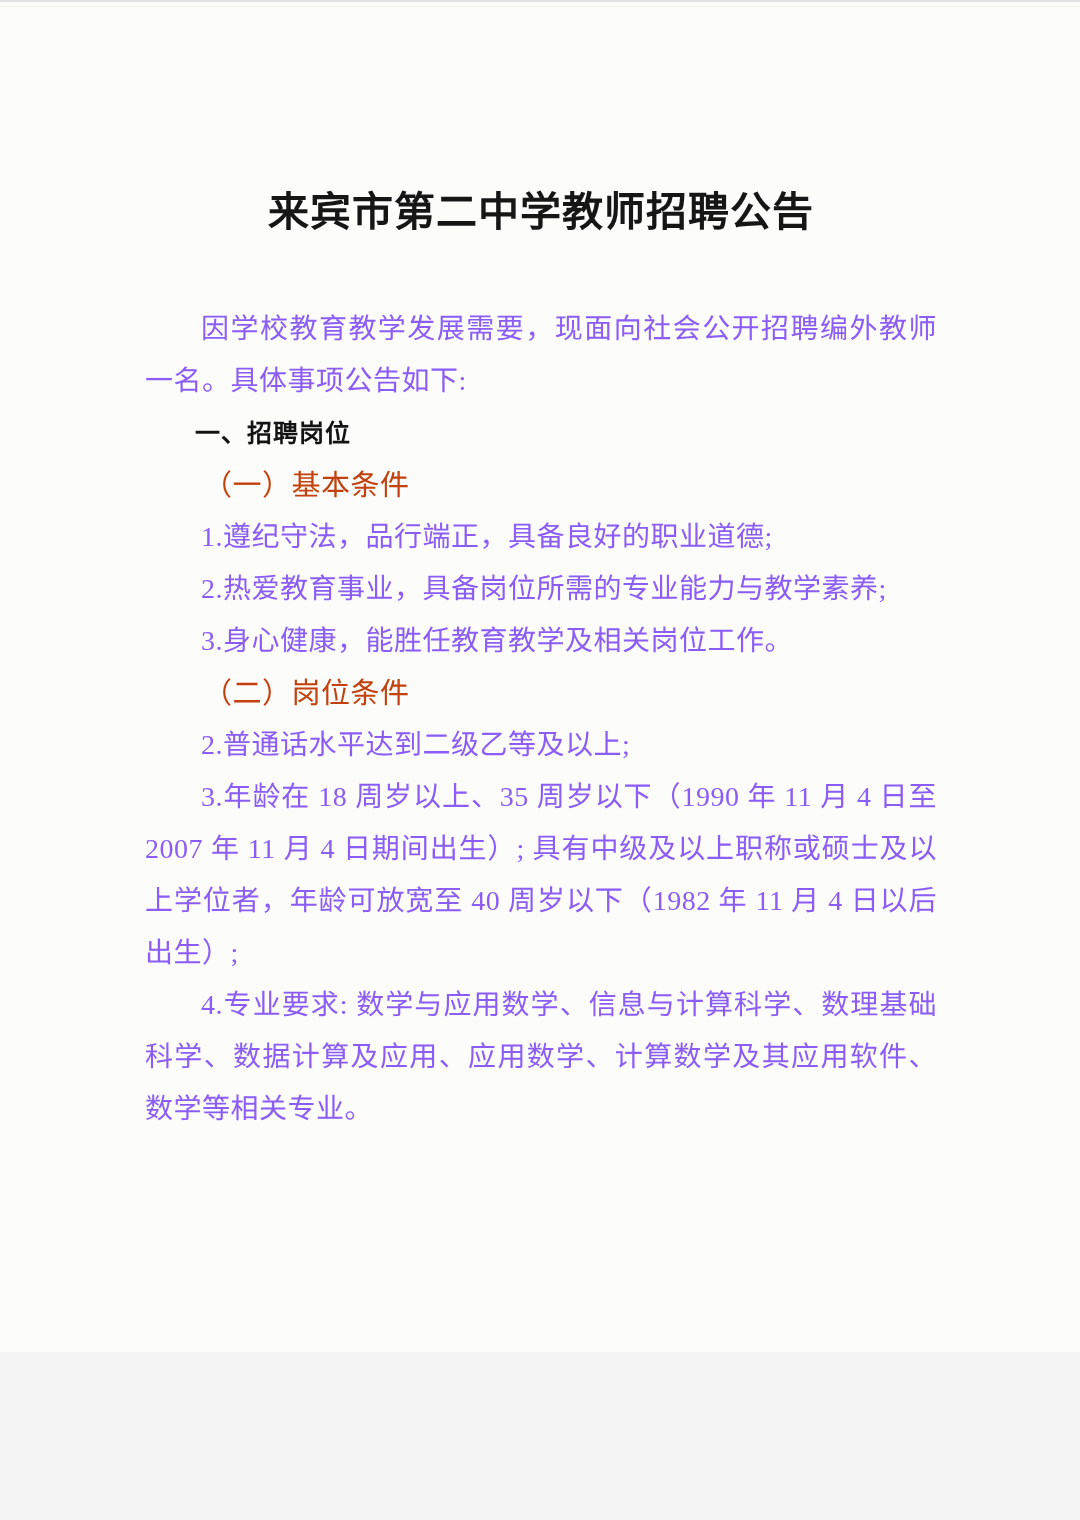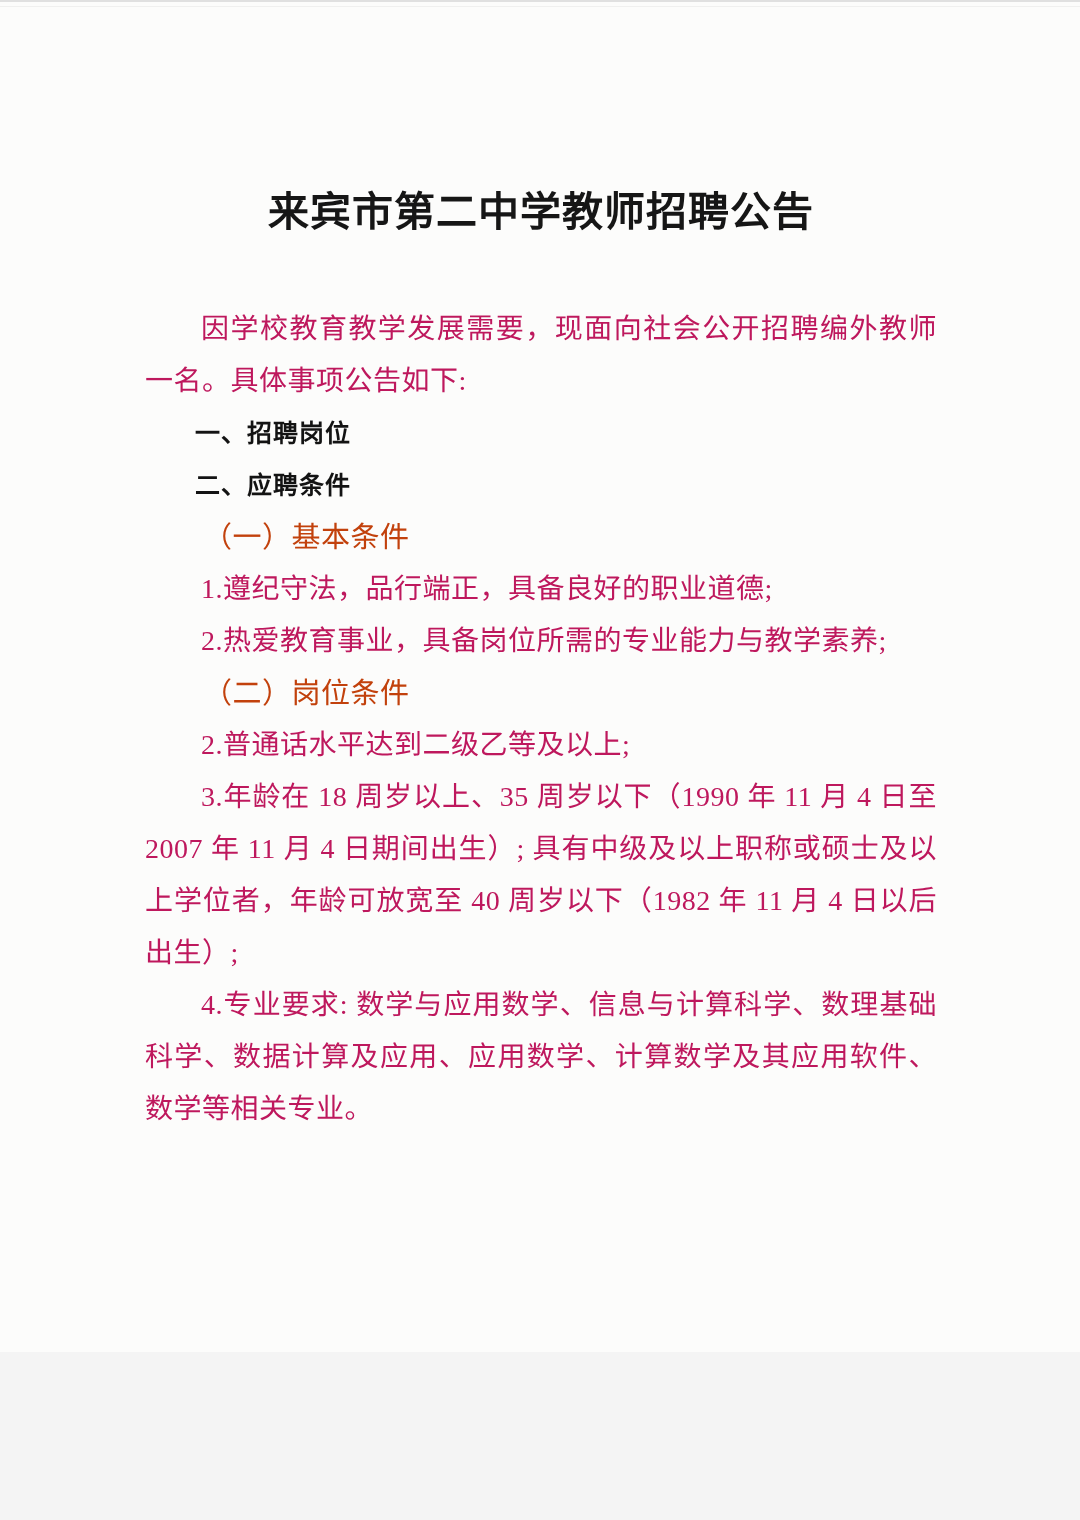--- a/index.html
+++ b/index.html
@@ -45,21 +45,21 @@
     color: #161616;
     white-space: nowrap;
   }
   .block {
     margin: 0;
     font-size: 28px;
     line-height: 52px;
     text-align: justify;
     text-indent: 2em;
     letter-spacing: 0.5px;
-    color: #be185d;
+    color: #8b5cf6;
   }
   .block.heading {
     font-family: "Liberation Sans", "DejaVu Sans", sans-serif;
     font-weight: 700;
     font-size: 25px;
     color: #131313;
     letter-spacing: 1px;
   }
   .block.subheading {
     font-size: 29px;
@@ -70,23 +70,23 @@
 <body>
 
 <div class="page">
   <div class="edge-line-top"></div>
   <div class="edge-line-sub"></div>
   <div class="content">
     <h1 class="doc-title">来宾市第二中学教师招聘公告</h1>
     <div>
         <div class="block body">因学校教育教学发展需要，现面向社会公开招聘编外教师一名。具体事项公告如下:</div>
         <div class="block heading">一、招聘岗位</div>
-        <div class="block heading">二、应聘条件</div>
         <div class="block subheading">（一）基本条件</div>
         <div class="block body">1.遵纪守法，品行端正，具备良好的职业道德;</div>
         <div class="block body">2.热爱教育事业，具备岗位所需的专业能力与教学素养;</div>
+        <div class="block body">3.身心健康，能胜任教育教学及相关岗位工作。</div>
         <div class="block subheading">（二）岗位条件</div>
         <div class="block body">2.普通话水平达到二级乙等及以上;</div>
         <div class="block body">3.年龄在 18 周岁以上、35 周岁以下（1990 年 11 月 4 日至 2007 年 11 月 4 日期间出生）; 具有中级及以上职称或硕士及以上学位者，年龄可放宽至 40 周岁以下（1982 年 11 月 4 日以后出生）;</div>
         <div class="block body">4.专业要求: 数学与应用数学、信息与计算科学、数理基础科学、数据计算及应用、应用数学、计算数学及其应用软件、数学等相关专业。</div>
       </div>
   </div>
 </div>
 
 </body></html>

